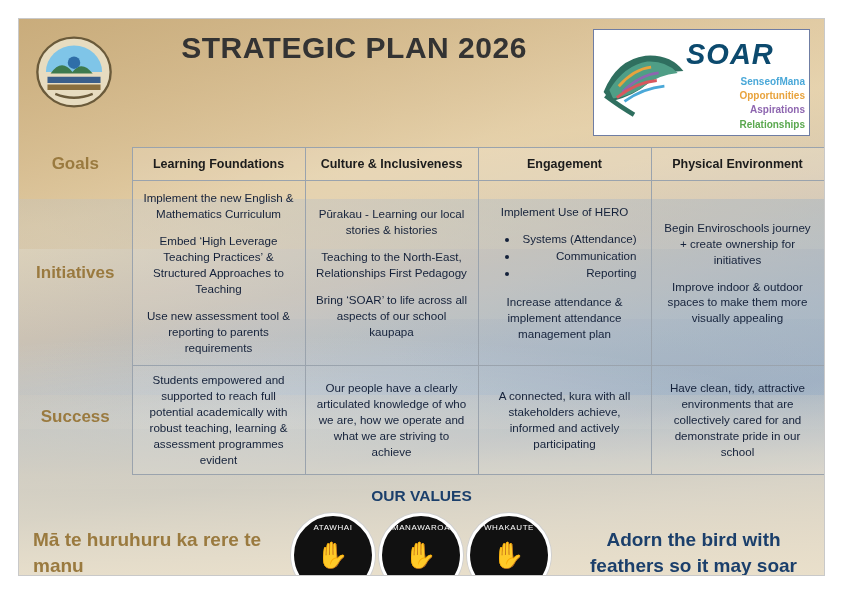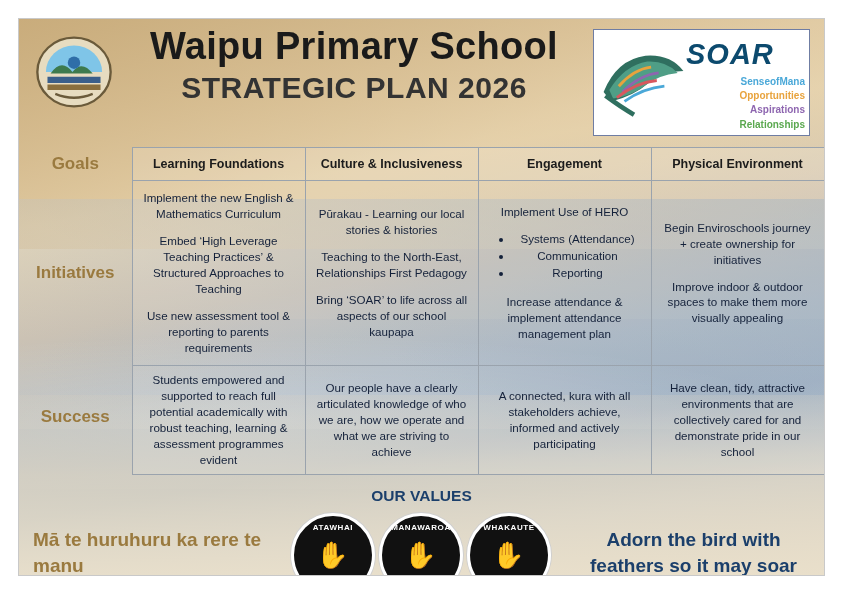--- a/index.html
+++ b/index.html
@@ -173,23 +173,23 @@
     background: rgba(255,255,255,0.10);
   }
   .cell.success {
     height: 80px;
   }
   .cell p {
     margin: 0 0 11px 0;
   }
   .cell p:last-child { margin-bottom: 0; }
   .bullets {
-    margin: 0;
+    margin: 6px;
     padding: 0 0 0 26px;
-    text-align: center;
+    text-align: right;
     list-style: disc;
   }
   .bullets li { margin: 1px 0; }
 
   
   .values {
     position: relative;
     margin-top: 12px;
     height: 128px;
   }
@@ -243,21 +243,21 @@
     box-shadow: 0 0 0 1px #cfcfcf;
     color: #ffffff;
     text-align: center;
   }
   .badge .top-word {
     position: absolute;
     top: 7px;
     left: 0;
     width: 100%;
     font-size: 8px;
-    font-weight: bold;
+    font-weight: normal;
     letter-spacing: .6px;
   }
   .badge .hand {
     position: absolute;
     left: 50%;
     top: 50%;
     transform: translate(-50%,-50%);
     font-size: 26px;
     line-height: 1;
   }
@@ -279,21 +279,20 @@
         <path d="M14 50 a36 34 0 0 1 72 0 z" fill="#7fc5e8"></path>
         <path d="M20 52 q14 -20 28 -2 q12 -16 26 2 z" fill="#3d7a4e"></path>
         <circle cx="50" cy="38" r="8" fill="#2f6ea8"></circle>
         <path d="M16 56 h68 v8 H16 z" fill="#3a5f8a"></path>
         <path d="M16 66 h68 v7 H16 z" fill="#8a6f3d"></path>
         <path d="M26 78 q24 10 48 0" fill="none" stroke="#6a5a3a" stroke-width="3"></path>
       </svg>
     </div>
 
     <div class="title-block">
-      <div class="school-name">Waipu Primary School</div>
       <div class="plan-line">STRATEGIC PLAN 2026</div>
     </div>
 
     <div class="soar-logo">
       <svg viewBox="0 0 100 100" width="95" height="95" style="position:absolute;left:2px;top:3px;">
         <path d="M8 62 Q22 28 52 24 Q78 22 92 40 Q70 40 56 52 Q40 66 16 72 Z" fill="#2f6f5f"></path>
         <path d="M14 60 Q30 34 54 30 Q74 29 86 42 Q66 44 52 55 Q38 66 18 69 Z" fill="#4f9e86"></path>
         <path d="M24 56 Q40 38 58 36" stroke="#e8a33d" stroke-width="3" fill="none"></path>
         <path d="M28 62 Q46 44 66 42" stroke="#8e66b0" stroke-width="3" fill="none"></path>
         <path d="M22 68 Q42 52 64 50" stroke="#d8585e" stroke-width="3" fill="none"></path>

